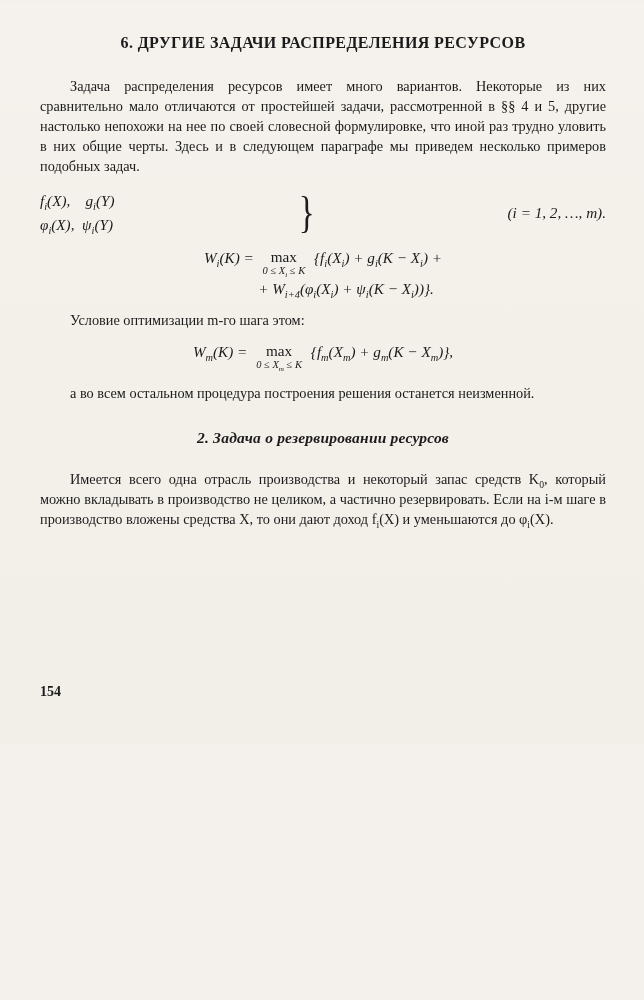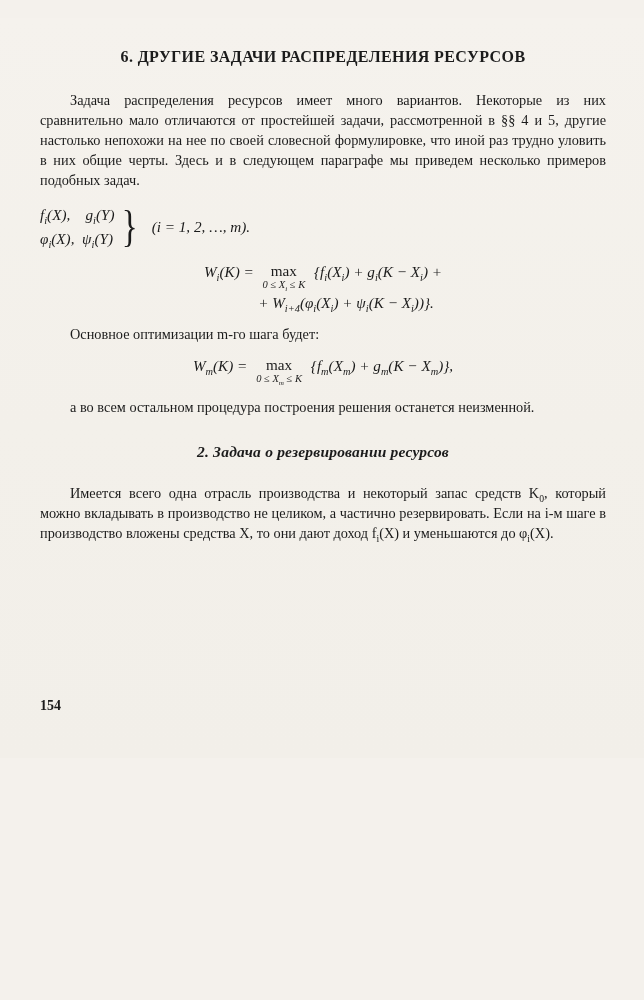--- a/index.html
+++ b/index.html
@@ -1,21 +1,21 @@
 <!DOCTYPE html>
 <html lang="ru"><head>
 <meta charset="utf-8">
 <style>
   html, body { margin: 0; padding: 0; }
   body { background: #f4f1ec; }
   .page {
     position: relative;
     width: 644px;
     height: 740px;
-    margin: 18px auto;
+    margin: 4px auto;
     box-sizing: border-box;
     background: linear-gradient(180deg, #f5f2ed 0%, #f3f0ea 55%, #f2efe9 100%);
     font-family: "Liberation Serif", "DejaVu Serif", serif;
     color: #1b1b1b;
     padding: 22px 38px 0 40px;
     overflow: hidden;
   }
   .chapter-title {
     font-size: 16px;
     font-weight: bold;
@@ -43,21 +43,21 @@
     font-style: italic;
     font-size: 15.2px;
     margin: 13px 0 12px 0;
   }
   .formula sub, .para sub {
     font-size: 68%;
     line-height: 0;
   }
   .system-wrap {
     display: flex;
-    justify-content: flex-start;
+    justify-content: space-between;
     align-items: center;
     gap: 4px;
   }
   .system-lines { text-align: left; line-height: 1.55; }
   .big-brace {
     font-style: normal;
     font-size: 44px;
     font-weight: 300;
     transform: scaleX(0.75);
     line-height: 1;
@@ -119,21 +119,21 @@
       <span>W<sub>i</sub>(K) =</span>
       <span class="maxstack">
         <span class="max-label">max</span>
         <span class="max-cond">0 ≤ X<sub>i</sub> ≤ K</span>
       </span>
       <span>{f<sub>i</sub>(X<sub>i</sub>) + g<sub>i</sub>(K − X<sub>i</sub>) +</span>
     </div>
     <div class="f-line f-line-2">+ W<sub>i+4</sub>(φ<sub>i</sub>(X<sub>i</sub>) + ψ<sub>i</sub>(K − X<sub>i</sub>))}.</div>
   </div>
 
-  <p class="para">Основное оптимизации m-го шага будет:</p>
+  <p class="para">Условие оптимизации m-го шага этом:</p>
 
   <div class="formula">
     <div class="f-line">
       <span>W<sub>m</sub>(K) =</span>
       <span class="maxstack">
         <span class="max-label">max</span>
         <span class="max-cond">0 ≤ X<sub>m</sub> ≤ K</span>
       </span>
       <span>{f<sub>m</sub>(X<sub>m</sub>) + g<sub>m</sub>(K − X<sub>m</sub>)},</span>
     </div>

